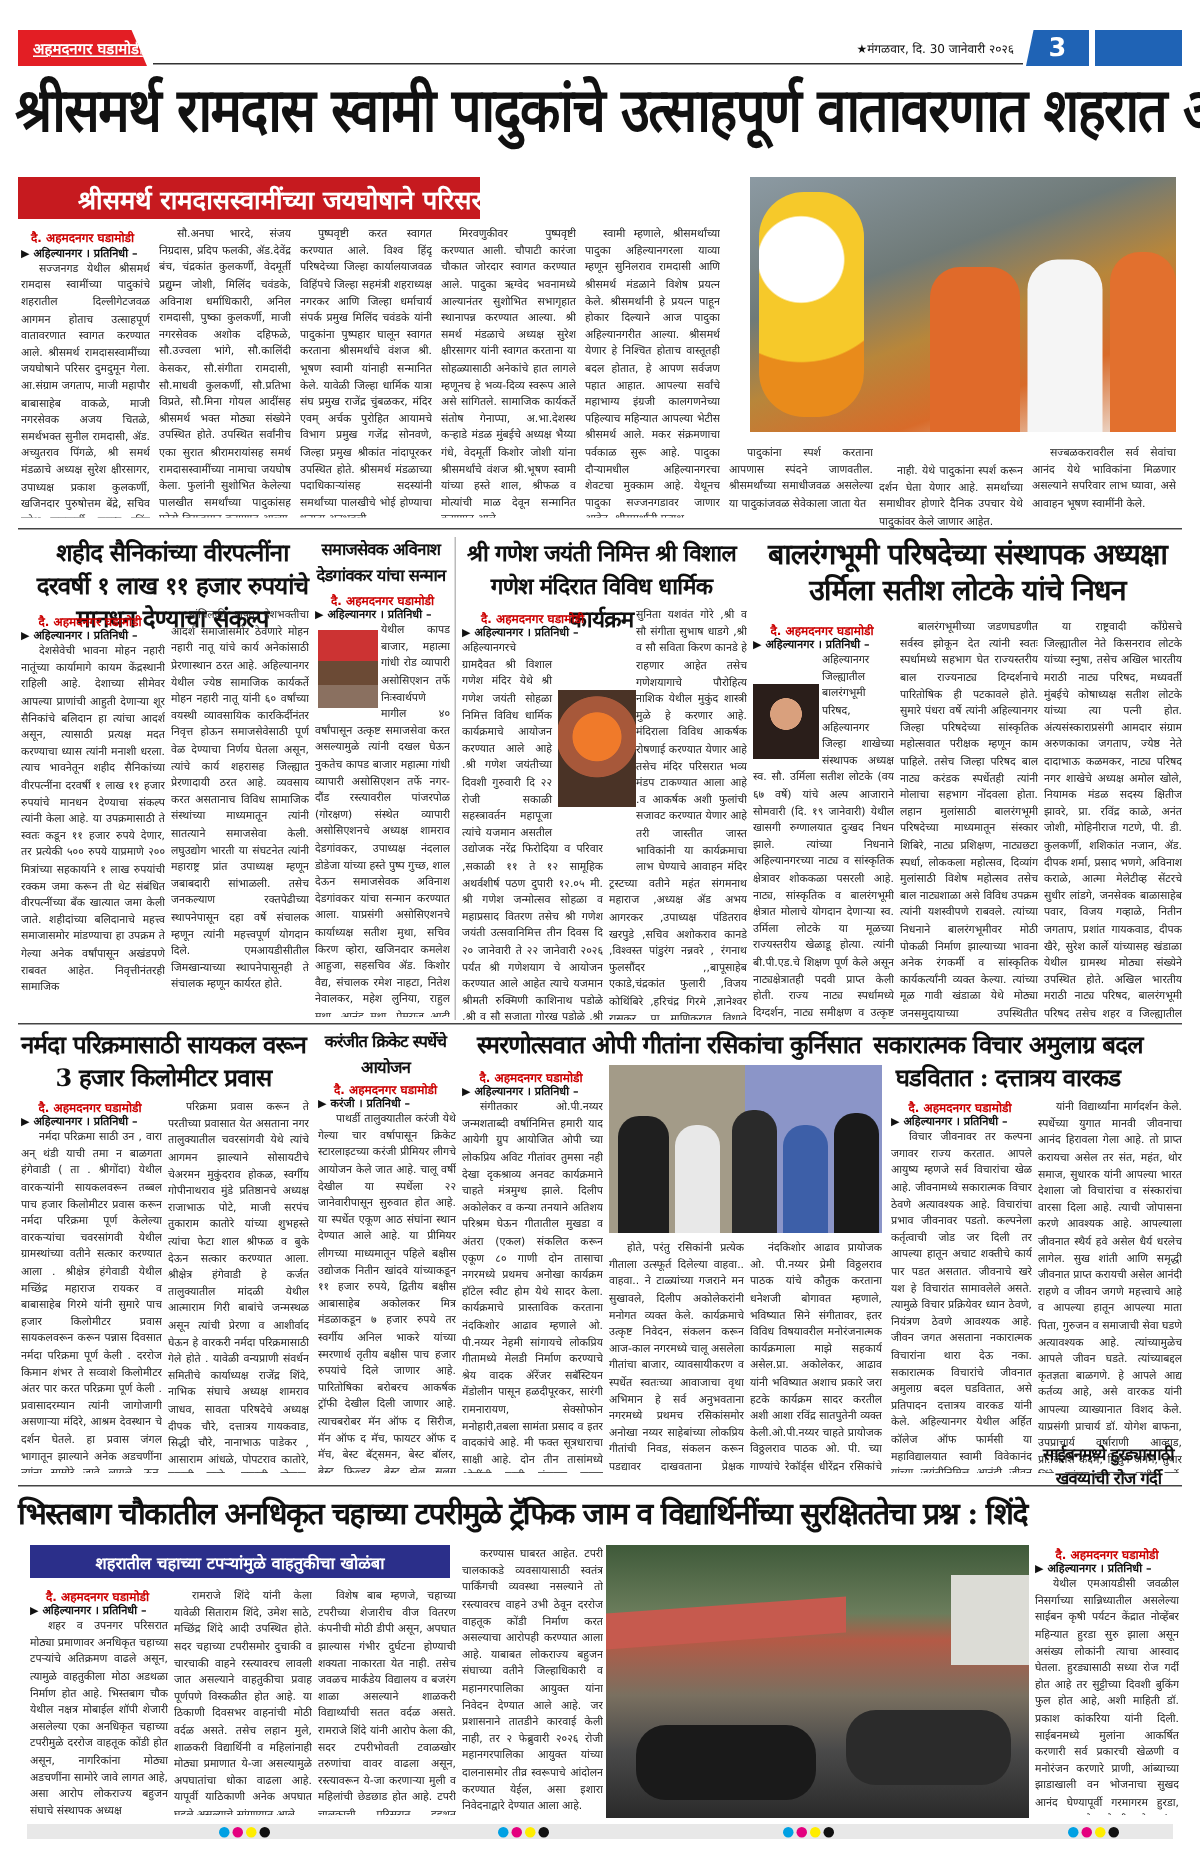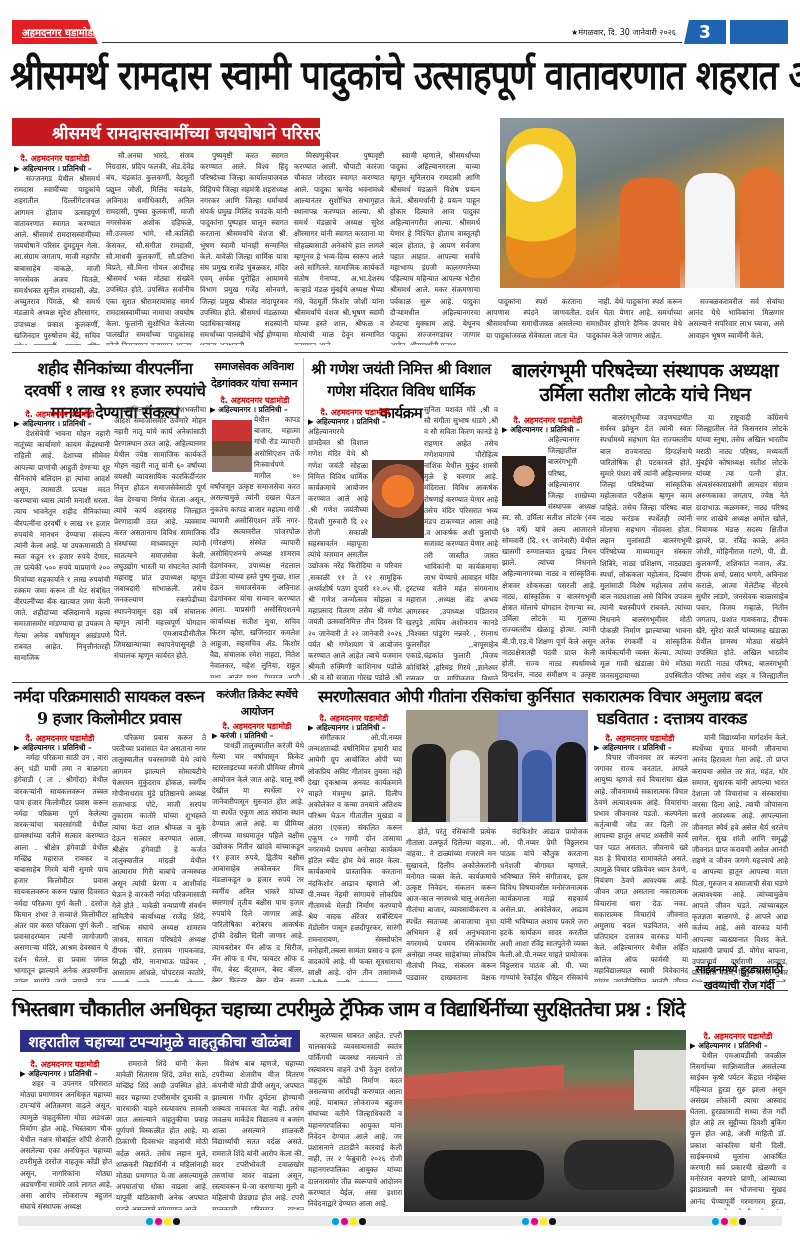--- a/index.html
+++ b/index.html
@@ -58,21 +58,21 @@
 
 <div class="abs photo" style="left:500px;top:118px;width:284px;height:170px;background:linear-gradient(160deg,#8c9aa3 0%,#6f7a78 35%,#b8863a 55%,#d86b2a 75%,#f0f0ee 100%)">
   <div class="abs" style="left:6px;top:10px;width:70px;height:150px;border-radius:30px;background:radial-gradient(circle at 40% 30%,#fff 0 25%,#f6c92a 26% 60%,#e98b1b 61%)"></div>
   <div class="abs" style="left:120px;top:60px;width:60px;height:110px;background:#e06a2a;border-radius:20px 20px 0 0"></div>
   <div class="abs" style="left:185px;top:55px;width:50px;height:115px;background:#f5f5f5;border-radius:20px 20px 0 0"></div>
   <div class="abs" style="left:240px;top:50px;width:44px;height:120px;background:#e2702e;border-radius:20px 20px 0 0"></div>
 </div>
 <div class="abs col" style="left:486px;top:296px;width:96px;height:50px">
     <p>पादुकांना स्पर्श करताना आपणास स्पंदने जाणवतील. श्रीसमर्थांच्या समाधीजवळ असलेल्या या पादुकांजवळ सेवेकाला जाता येत</p>
   </div>
-<div class="abs col" style="left:586px;top:296px;width:96px;height:50px">
+<div class="abs col" style="left:586px;top:308px;width:96px;height:50px">
     <p>नाही. येथे पादुकांना स्पर्श करून दर्शन घेता येणार आहे. समर्थांच्या समाधीवर होणारे दैनिक उपचार येथे पादुकांवर केले जाणार आहेत.</p>
   </div>
 <div class="abs col" style="left:688px;top:296px;width:96px;height:50px">
     <p>सज्बळकरावरील सर्व सेवांचा आनंद येथे भाविकांना मिळणार असल्याने सपरिवार लाभ घ्यावा, असे आवाहन भूषण स्वामींनी केले.</p>
   </div>
 
 <div class="abs rule" style="left:12px;top:352px;width:776px"></div>
 
 <div class="abs h2 serif" style="left:19px;top:358px;width:192px;font-size:16px;line-height:22px">शहीद सैनिकांच्या वीरपत्नींना दरवर्षी १ लाख ११ हजार रुपयांचे मानधन देण्याचा संकल्प</div>
 <div class="abs byline" style="left:14px;top:408px;width:92px">दै. अहमदनगर घडामोडी</div>
@@ -106,21 +106,21 @@
 <div class="abs col" style="left:502px;top:434px;width:94px;height:246px"><div style="float:left;width:46px;height:56px;margin-top:20px"></div><span>अहिल्यानगर जिल्ह्यातील बालरंगभूमी परिषद, अहिल्यानगर जिल्हा शाखेच्या संस्थापक अध्यक्ष स्व. सौ. उर्मिला सतीश लोटके (वय ६७ वर्षे) यांचे अल्प आजाराने सोमवारी (दि. १९ जानेवारी) येथील खासगी रुग्णालयात दुःखद निधन झाले. त्यांच्या निधनाने अहिल्यानगरच्या नाट्य व सांस्कृतिक क्षेत्रावर शोककळा पसरली आहे. नाट्य, सांस्कृतिक व बालरंगभूमी क्षेत्रात मोलाचे योगदान देणाऱ्या स्व. उर्मिला लोटके या मूळच्या राज्यस्तरीय खेळाडू होत्या. त्यांनी बी.पी.एड.चे शिक्षण पूर्ण केले असून नाट्यक्षेत्रातही पदवी प्राप्त केली होती. राज्य नाट्य स्पर्धामध्ये दिग्दर्शन, नाट्य समीक्षण व उत्कृष्ट नाटकनिर्मितीची अनेक पारितोषिके त्यांनी मिळवली होती.</span></div>
 <div class="abs col" style="left:600px;top:412px;width:92px;height:268px">
     <p>बालरंगभूमीच्या जडणघडणीत सर्वस्व झोकून देत त्यांनी स्वतः स्पर्धामध्ये सहभाग घेत राज्यस्तरीय बाल राज्यनाट्य दिग्दर्शनाचे पारितोषिक ही पटकावले होते. सुमारे पंधरा वर्षे त्यांनी अहिल्यानगर जिल्हा परिषदेच्या सांस्कृतिक महोत्सवात परीक्षक म्हणून काम पाहिले. तसेच जिल्हा परिषद बाल नाट्य करंडक स्पर्धेतही त्यांनी मोलाचा सहभाग नोंदवला होता. लहान मुलांसाठी बालरंगभूमी परिषदेच्या माध्यमातून संस्कार शिबिरे, नाट्य प्रशिक्षण, नाट्यछटा स्पर्धा, लोककला महोत्सव, दिव्यांग मुलांसाठी विशेष महोत्सव तसेच बाल नाट्यशाळा असे विविध उपक्रम त्यांनी यशस्वीपणे राबवले. त्यांच्या निधनाने बालरंगभूमीवर मोठी पोकळी निर्माण झाल्याच्या भावना अनेक रंगकर्मी व सांस्कृतिक कार्यकर्त्यांनी व्यक्त केल्या. त्यांच्या मूळ गावी खंडाळा येथे मोठ्या जनसमुदायाच्या उपस्थितीत त्यांच्यावर अंत्यसंस्कार करण्यात आले. स्व. उर्मिला लोटके</p>
   </div>
 <div class="abs col" style="left:696px;top:412px;width:92px;height:268px">
     <p>या राष्ट्रवादी काँग्रेसचे जिल्ह्यातील नेते किसनराव लोटके यांच्या स्नुषा, तसेच अखिल भारतीय मराठी नाट्य परिषद, मध्यवर्ती मुंबईचे कोषाध्यक्ष सतीश लोटके यांच्या त्या पत्नी होत. अंत्यसंस्काराप्रसंगी आमदार संग्राम अरुणकाका जगताप, ज्येष्ठ नेते दादाभाऊ कळमकर, नाट्य परिषद नगर शाखेचे अध्यक्ष अमोल खोले, नियामक मंडळ सदस्य क्षितीज झावरे, प्रा. रविंद्र काळे, अनंत जोशी, मोहिनीराज गटणे, पी. डी. कुलकर्णी, शशिकांत नजान, ॲड. दीपक शर्मा, प्रसाद भणगे, अविनाश कराळे, आत्मा मेलेटीव्ह सेंटरचे सुधीर लांडगे, जनसेवक बाळासाहेब पवार, विजय गव्हाळे, नितीन जगताप, प्रशांत गायकवाड, दीपक खैरे, सुरेश कार्ले यांच्यासह खंडाळा येथील ग्रामस्थ मोठ्या संख्येने उपस्थित होते. अखिल भारतीय मराठी नाट्य परिषद, बालरंगभूमी परिषद तसेच शहर व जिल्ह्यातील कलाकारांच्या वतीने त्यांना श्रद्धांजली अर्पण करण्यात आली.</p>
   </div>
 
 <div class="abs rule" style="left:12px;top:682px;width:776px"></div>
 
-<div class="abs h2 serif" style="left:12px;top:686px;width:194px;font-size:16px;line-height:22px">नर्मदा परिक्रमासाठी सायकल वरून 9 हजार किलोमीटर प्रवास</div>
+<div class="abs h2 serif" style="left:12px;top:686px;width:194px;font-size:16px;line-height:22px">नर्मदा परिक्रमासाठी सायकल वरून 3 हजार किलोमीटर प्रवास</div>
 <div class="abs byline" style="left:14px;top:732px;width:92px">दै. अहमदनगर घडामोडी</div>
 <div class="abs place" style="left:14px;top:742px;width:94px"><span>▶ </span><span>अहिल्यानगर । प्रतिनिधी –</span></div>
 <div class="abs col" style="left:14px;top:752px;width:94px;height:230px">
     <p>नर्मदा परिक्रमा साठी उन , वारा अन् थंडी याची तमा न बाळगता हंगेवाडी ( ता . श्रीगोंदा) येथील वारकऱ्यांनी सायकलवरून तब्बल पाच हजार किलोमीटर प्रवास करून नर्मदा परिक्रमा पूर्ण केलेल्या वारकऱ्यांचा चवरसांगवी येथील ग्रामस्थांच्या वतीने सत्कार करण्यात आला . श्रीक्षेत्र हंगेवाडी येथील मच्छिंद्र महाराज रायकर व बाबासाहेब गिरमे यांनी सुमारे पाच हजार किलोमीटर प्रवास सायकलवरून करून पन्नास दिवसात नर्मदा परिक्रमा पूर्ण केली . दररोज किमान शंभर ते सव्वाशे किलोमीटर अंतर पार करत परिक्रमा पूर्ण केली . प्रवासादरम्यान त्यांनी जागोजागी असणाऱ्या मंदिरे, आश्रम देवस्थान चे दर्शन घेतले. हा प्रवास जंगल भागातून झाल्याने अनेक अडचणींना त्यांना सामोरे जावे लागले. ऊन, वारा, थंडी अंग खांद्यावर झेलत विना सायास त्यांनी खडतर प्रवास केला.</p>
   </div>
 <div class="abs col" style="left:112px;top:732px;width:94px;height:250px">
     <p>परिक्रमा प्रवास करून ते परतीच्या प्रवासात येत असताना नगर तालुक्यातील चवरसांगवी येथे त्यांचे आगमन झाल्याने सोसायटीचे चेअरमन मुकुंदराव होकळ, स्वर्गीय गोपीनाथराव मुंडे प्रतिष्ठानचे अध्यक्ष राजाभाऊ पोटे, माजी सरपंच तुकाराम कातोरे यांच्या शुभहस्ते त्यांचा फेटा शाल श्रीफळ व बुके देऊन सत्कार करण्यात आला. श्रीक्षेत्र हंगेवाडी हे कर्जत तालुक्यातील मांदळी येथील आत्माराम गिरी बाबांचे जन्मस्थळ असून त्यांची प्रेरणा व आशीर्वाद घेऊन हे वारकरी नर्मदा परिक्रमासाठी गेले होते . यावेळी वन्यप्राणी संवर्धन समितीचे कार्याध्यक्ष राजेंद्र शिंदे, नाभिक संघाचे अध्यक्ष शामराव जाधव, सावता परिषदेचे अध्यक्ष दीपक चौरे, दत्तात्रय गायकवाड, सिद्धी चौरे, नानाभाऊ पाडेकर , आसाराम आंधळे, पोपटराव कातोरे, तवाजी साळे, पाराजी होकळ, सोनबा होकळ, गंगाधर भुजबळ, चंद्रकांत साळे, मुरलीधर होकळ उपस्थित होते.</p>
   </div>
 
 <div class="abs h2 serif" style="left:210px;top:686px;width:94px;font-size:11px;line-height:17px">करंजीत क्रिकेट स्पर्धेचे आयोजन</div>
@@ -156,21 +156,21 @@
 <div class="abs col" style="left:594px;top:752px;width:94px;height:230px">
     <p>विचार जीवनावर तर कल्पना जगावर राज्य करतात. आपले आयुष्य म्हणजे सर्व विचारांचा खेळ आहे. जीवनामध्ये सकारात्मक विचार ठेवणे अत्यावश्यक आहे. विचारांचा प्रभाव जीवनावर पडतो. कल्पनेला कर्तृत्वाची जोड जर दिली तर आपल्या हातून अचाट शक्तीचे कार्य पार पडत असतात. जीवनाचे खरे यश हे विचारांत सामावलेले असते. त्यामुळे विचार प्रक्रियेवर ध्यान ठेवणे, नियंत्रण ठेवणे आवश्यक आहे. जीवन जगत असताना नकारात्मक विचारांना थारा देऊ नका. सकारात्मक विचारांचे जीवनात अमुलाग्र बदल घडवितात, असे प्रतिपादन दत्तात्रय वारकड यांनी केले. अहिल्यानगर येथील अर्हित कॉलेज ऑफ फार्मसी या महाविद्यालयात स्वामी विवेकानंद यांच्या जयंतीनिमित्त आनंदी जीवन जगण्याचा आनंद उत्सव या विषयावर प्रेरणादायी वक्ते दत्तात्रय वारकड</p>
   </div>
 <div class="abs col" style="left:692px;top:732px;width:96px;height:250px">
     <p>यांनी विद्यार्थ्यांना मार्गदर्शन केले. स्पर्धेच्या युगात मानवी जीवनाचा आनंद हिरावला गेला आहे. तो प्राप्त करायचा असेल तर संत, महंत, थोर समाज, सुधारक यांनी आपल्या भारत देशाला जो विचारांचा व संस्कारांचा वारसा दिला आहे. त्याची जोपासना करणे आवश्यक आहे. आपल्याला जीवनात स्थैर्य हवे असेल धैर्य धरलेच लागेल. सुख शांती आणि समृद्धी जीवनात प्राप्त करायची असेल आनंदी राहणे व जीवन जगणे महत्त्वाचे आहे व आपल्या हातून आपल्या माता पिता, गुरुजन व समाजाची सेवा घडणे अत्यावश्यक आहे. त्यांच्यामुळेच आपले जीवन घडते. त्यांच्याबद्दल कृतज्ञता बाळगणे. हे आपले आद्य कर्तव्य आहे, असे वारकड यांनी आपल्या व्याख्यानात विशद केले. याप्रसंगी प्राचार्य डॉ. योगेश बाफना, उपप्राचार्य वर्षाराणी आव्हाड, प्रा.जितेश कदम, मिथुन जंगम, तुषार शिंदे, कांचन नलावडे, सुधीर गर्जे, स्नेहा कणसे आदी उपस्थित होते.</p>
   </div>
 
 <div class="abs rule" style="left:12px;top:990px;width:776px"></div>
 
 <div class="abs h2 serif" style="left:12px;top:994px;width:650px;font-size:20px;line-height:30px;white-space:nowrap;letter-spacing:-1px">भिस्तबाग चौकातील अनधिकृत चहाच्या टपरीमुळे ट्रॅफिक जाम व विद्यार्थिनींच्या सुरक्षिततेचा प्रश्न : शिंदे</div>
-<div class="abs blueband" style="left:20px;top:1030px;width:280px;height:22px;font-size:15px">शहरातील चहाच्या टपऱ्यांमुळे वाहतुकीचा खोळंबा</div>
+<div class="abs blueband" style="left:20px;top:1030px;width:280px;height:22px;font-size:11px">शहरातील चहाच्या टपऱ्यांमुळे वाहतुकीचा खोळंबा</div>
 <div class="abs byline" style="left:20px;top:1058px;width:90px">दै. अहमदनगर घडामोडी</div>
 <div class="abs place" style="left:20px;top:1068px;width:92px"><span>▶ </span><span>अहिल्यानगर । प्रतिनिधी –</span></div>
 <div class="abs col" style="left:20px;top:1078px;width:92px;height:132px">
     <p>शहर व उपनगर परिसरात मोठ्या प्रमाणावर अनधिकृत चहाच्या टपऱ्यांचे अतिक्रमण वाढले असून, त्यामुळे वाहतुकीला मोठा अडथळा निर्माण होत आहे. भिस्तबाग चौक येथील नक्षत्र मोबाईल शॉपी शेजारी असलेल्या एका अनधिकृत चहाच्या टपरीमुळे दररोज वाहतूक कोंडी होत असून, नागरिकांना मोठ्या अडचणींना सामोरे जावे लागत आहे, असा आरोप लोकराज्य बहुजन संघाचे संस्थापक अध्यक्ष</p>
   </div>
 <div class="abs col" style="left:116px;top:1058px;width:92px;height:152px">
     <p>रामराजे शिंदे यांनी केला यावेळी सिताराम शिंदे, उमेश साठे, मच्छिंद्र शिंदे आदी उपस्थित होते. सदर चहाच्या टपरीसमोर दुचाकी व चारचाकी वाहने रस्त्यावरच लावली जात असल्याने वाहतुकीचा प्रवाह पूर्णपणे विस्कळीत होत आहे. या ठिकाणी दिवसभर वाहनांची मोठी वर्दळ असते. तसेच लहान मुले, शाळकरी विद्यार्थिनी व महिलांनाही मोठ्या प्रमाणात ये-जा असल्यामुळे अपघातांचा धोका वाढला आहे. यापूर्वी याठिकाणी अनेक अपघात घडले असल्याचे सांगण्यात आले.</p>
   </div>
 <div class="abs col" style="left:212px;top:1058px;width:92px;height:152px">
     <p>विशेष बाब म्हणजे, चहाच्या टपरीच्या शेजारीच वीज वितरण कंपनीची मोठी डीपी असून, अपघात झाल्यास गंभीर दुर्घटना होण्याची शक्यता नाकारता येत नाही. तसेच जवळच मार्कंडेय विद्यालय व बजरंग शाळा असल्याने शाळकरी विद्यार्थ्यांची सतत वर्दळ असते. रामराजे शिंदे यांनी आरोप केला की, सदर टपरीभोवती टवाळखोर तरुणांचा वावर वाढला असून, रस्त्यावरून ये-जा करणाऱ्या मुली व महिलांची छेडछाड होत आहे. टपरी चालकाची परिसरात दहशत असल्याने नागरिक उघडपणे तक्रार</p>

